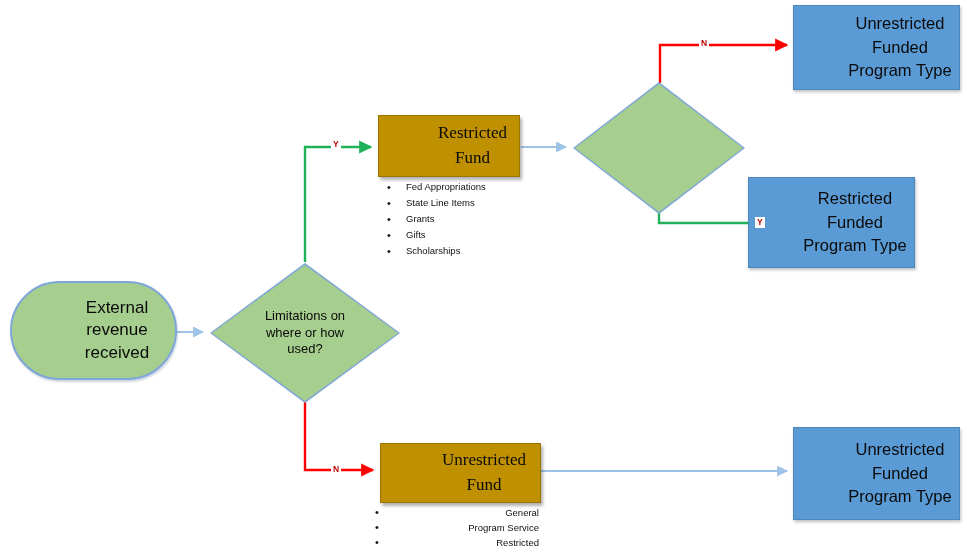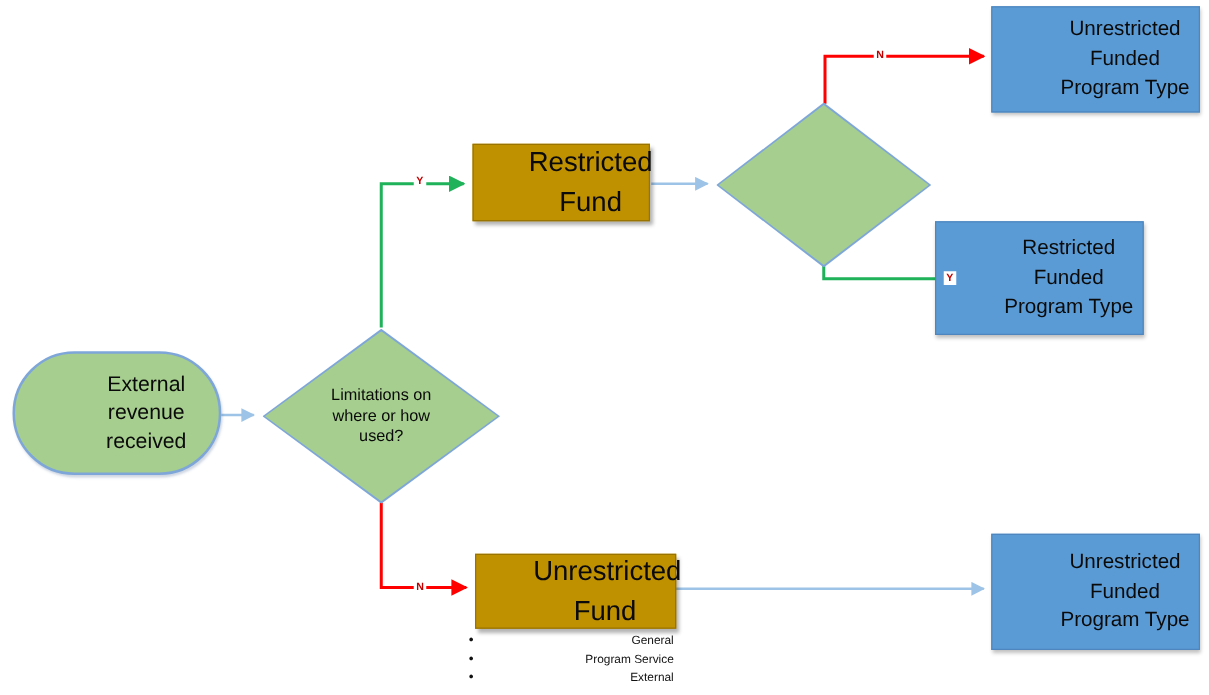--- a/index.html
+++ b/index.html
@@ -38,21 +38,21 @@
   .d-outer,.d-inner{position:absolute; clip-path:polygon(50% 0,100% 50%,50% 100%,0 50%);}
   .d-outer{inset:0; background:var(--shape_border); filter:drop-shadow(1px 2px 1px rgba(60,90,140,.3));}
   .d-inner{inset:2px; background:var(--green_fill);}
   .diamond1{left:210px; top:263px; width:190px; height:140px;}
   .diamond1 .txt{width:115px;}
   .diamond2{left:573px; top:82px; width:172px; height:132px;}
   .diamond2 .txt{width:125px;}
 
   .gold-box{
     background:var(--gold_fill); border:1px solid var(--gold_border);
-    font-size:22px; line-height:1.45; box-shadow:2px 3px 3px rgba(0,0,0,.3);
+    font-size:17px; line-height:1.45; box-shadow:2px 3px 3px rgba(0,0,0,.3);font-family:Liberation Serif, serif;
   }
   .gold1{left:378px; top:115px; width:142px; height:62px;}
   .gold1 .txt{width:100px;}
   .gold2{left:380px; top:443px; width:161px; height:60px;}
   .gold2 .txt{width:115px;}
 
   .blue-box{
     background:var(--blue_fill); border:1px solid var(--blue_border);
     font-size:16.5px; line-height:1.45; box-shadow:1px 2px 3px rgba(0,0,0,.25);
   }
@@ -110,20 +110,27 @@
   <div class="diamond diamond1">
     <div class="d-outer"></div>
     <div class="d-inner"></div>
     <span class="txt">Limitations on where or how used?</span>
   </div>
 
   <div class="shape gold-box gold1">
     <span class="txt">Restricted Fund</span>
   </div>
 
+  <ul class="bullets list1">
+    <li>Fed Appropriations</li>
+    <li>State Line Items</li>
+    <li>Grants</li>
+    <li>Gifts</li>
+    <li>Scholarships</li>
+  </ul>
 
   <div class="diamond diamond2">
     <div class="d-outer"></div>
     <div class="d-inner"></div>
   </div>
 
   <div class="shape blue-box blue1">
     <span class="txt">Unrestricted Funded Program Type</span>
   </div>
 
@@ -131,21 +138,21 @@
     <span class="txt">Restricted Funded Program Type</span>
   </div>
 
   <div class="shape gold-box gold2">
     <span class="txt">Unrestricted Fund</span>
   </div>
 
   <ul class="bullets list2">
     <li>General</li>
     <li>Program Service</li>
-    <li>External</li>
+    <li>Restricted</li>
   </ul>
 
   <div class="shape blue-box blue3">
     <span class="txt">Unrestricted Funded Program Type</span>
   </div>
 
   <span class="yn yn1">Y</span>
   <span class="yn nn1">N</span>
   <span class="yn yn2">Y</span>
   <span class="yn nn2">N</span>

